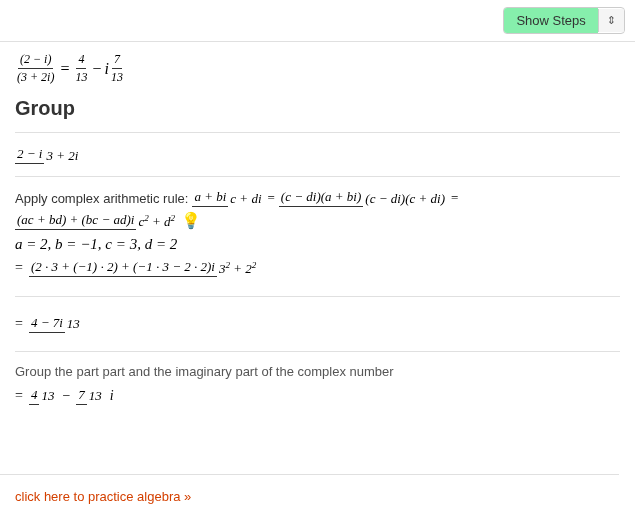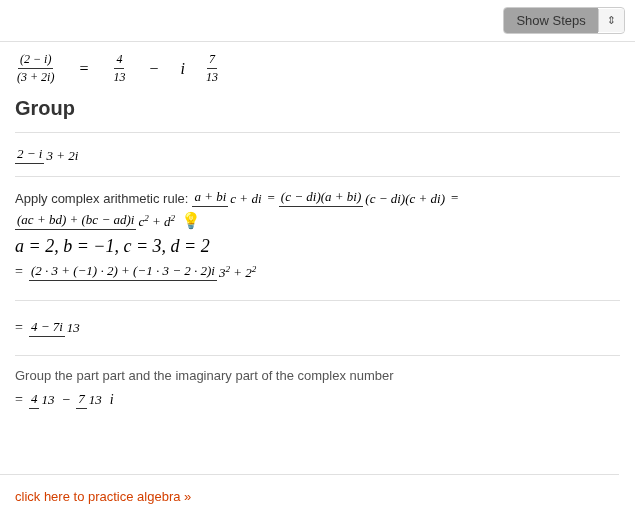--- a/index.html
+++ b/index.html
@@ -28,21 +28,21 @@
       border: 1px solid #ccc;
       border-radius: 4px;
       overflow: hidden;
       cursor: pointer;
       font-family: Arial, sans-serif;
       font-size: 13px;
     }
 
     .show-steps-label {
       padding: 5px 12px;
-      background: #a3a3a3;
+      background: #86efac;
       color: #333;
     }
 
     .show-steps-arrow {
       padding: 5px 8px;
       background: #f5f5f5;
       border-left: 1px solid #ccc;
       color: #555;
       font-size: 11px;
     }
@@ -159,21 +159,21 @@
     
     sup {
       font-size: 0.7em;
       vertical-align: super;
     }
 
     
     .variables-line {
       font-style: italic;
       font-family: 'Times New Roman', Times, serif;
-      font-size: 18px;
+      font-size: 15px;
       margin: 6px 0;
     }
 
     .paren-frac {
       display: inline-flex;
       flex-direction: column;
       align-items: center;
       vertical-align: middle;
       font-style: italic;
     }
@@ -195,21 +195,21 @@
   <div class="show-steps-btn">
     <span class="show-steps-label">Show Steps</span>
     <span class="show-steps-arrow">⇕</span>
   </div>
 </div>
 
 <div class="main-content">
 
   <div class="top-equation">
     <span>
-      <span style="display:inline-flex;align-items:center;gap:19px;vertical-align:middle;">
+      <span style="display:inline-flex;align-items:center;gap:0;vertical-align:middle;">
         <span style="font-style:italic;">
           <span class="paren-frac">
             <span class="num">(2 − <em>i</em>)</span>
             <span class="den">(3 + 2<em>i</em>)</span>
           </span>
         </span>
         <span style="margin:0 4px;">=</span>
         <span style="font-style:italic;">
           <span class="paren-frac">
             <span class="num">4</span>

